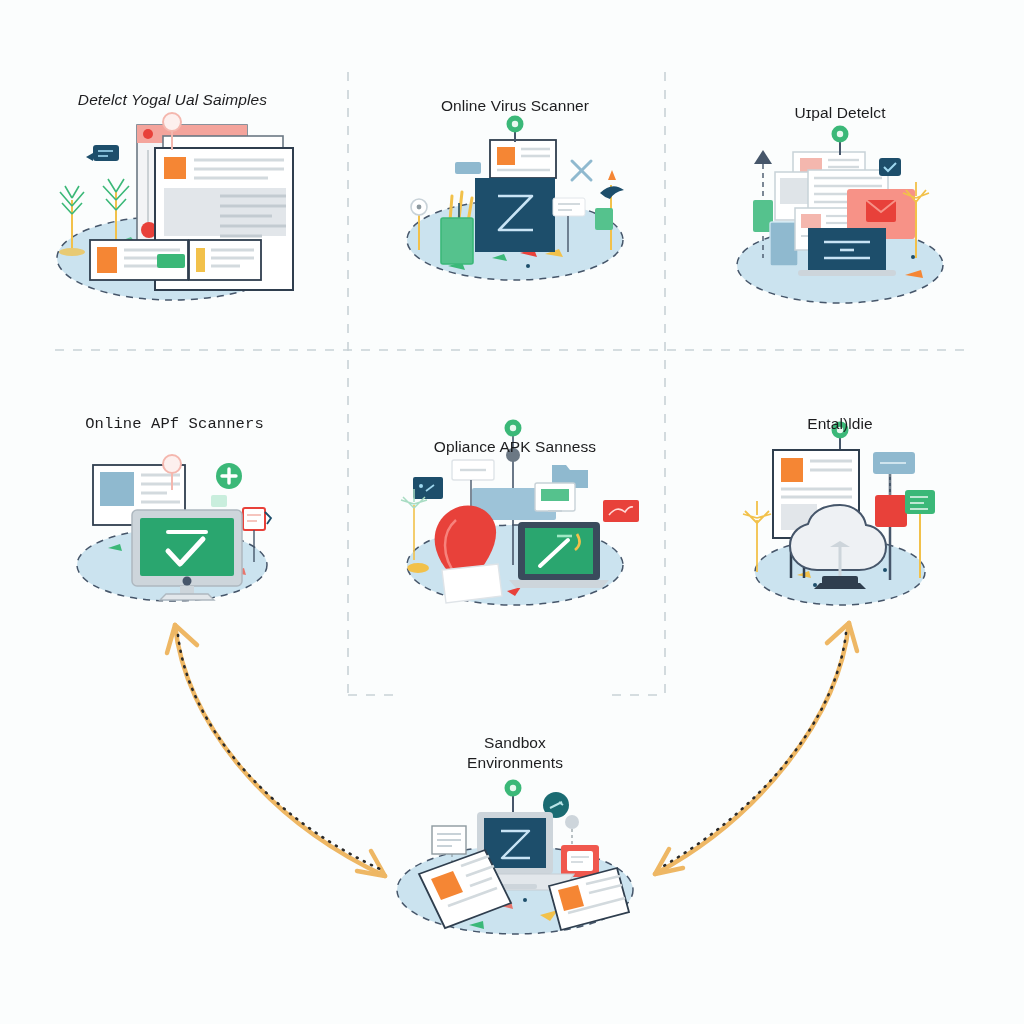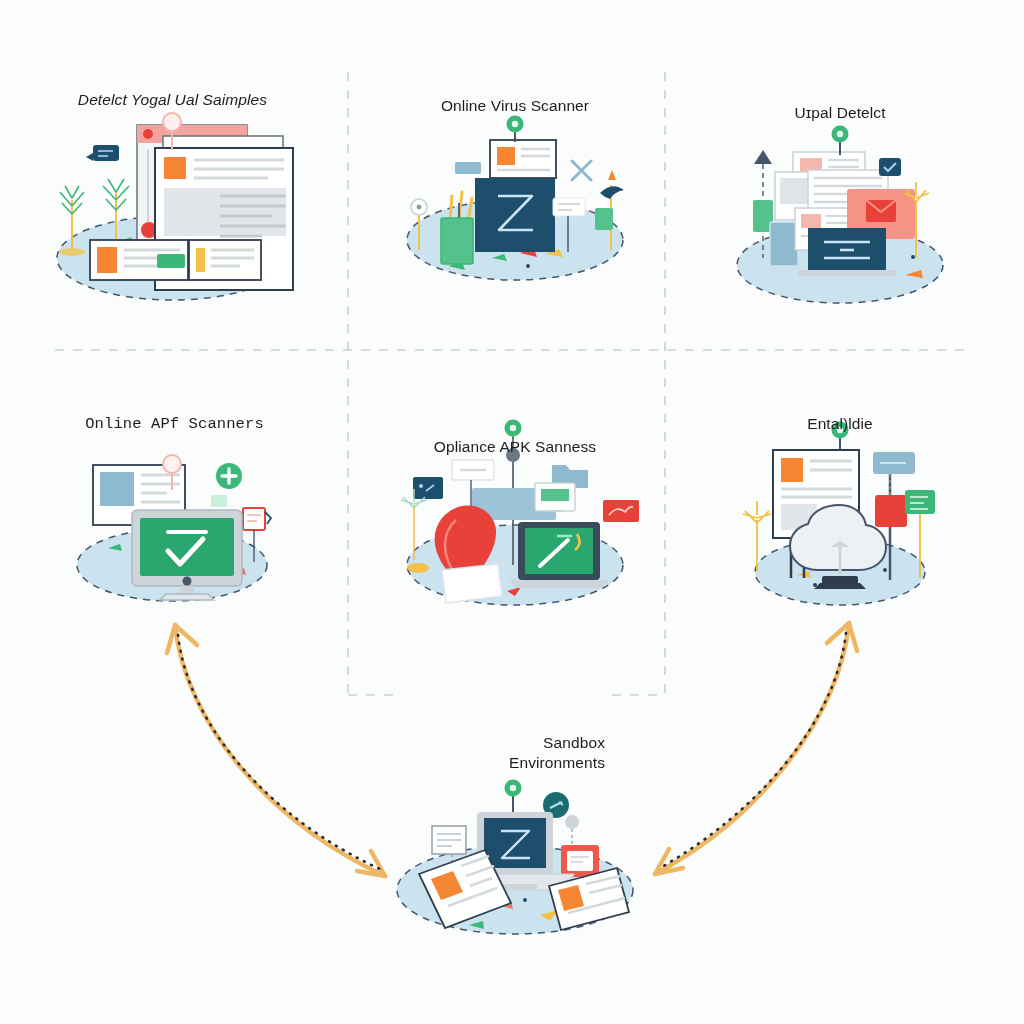--- a/index.html
+++ b/index.html
@@ -602,16 +602,16 @@
   <div class="cell-title" style="left:395px;top:96px;width:240px;">Online Virus Scanner</div>
 
   <div class="cell-title" style="left:740px;top:103px;width:200px;">Uɪpal Detelct</div>
 
   <div class="cell-title" style="left:62px;top:414px;width:225px;font-family:Liberation Mono, monospace;">Online APf Scanners</div>
 
   <div class="cell-title" style="left:400px;top:399px;width:230px;margin-top:38px;">Opliance APK Sanness</div>
 
   <div class="cell-title" style="left:750px;top:414px;width:180px;">Ental)ldie</div>
 
-  <div class="cell-title" style="left:425px;top:733px;width:180px;text-align:right;">Sandbox
+  <div class="cell-title" style="left:425px;top:733px;width:180px;">Sandbox
 Environments</div>
 
 </div>
 
 </body></html>

